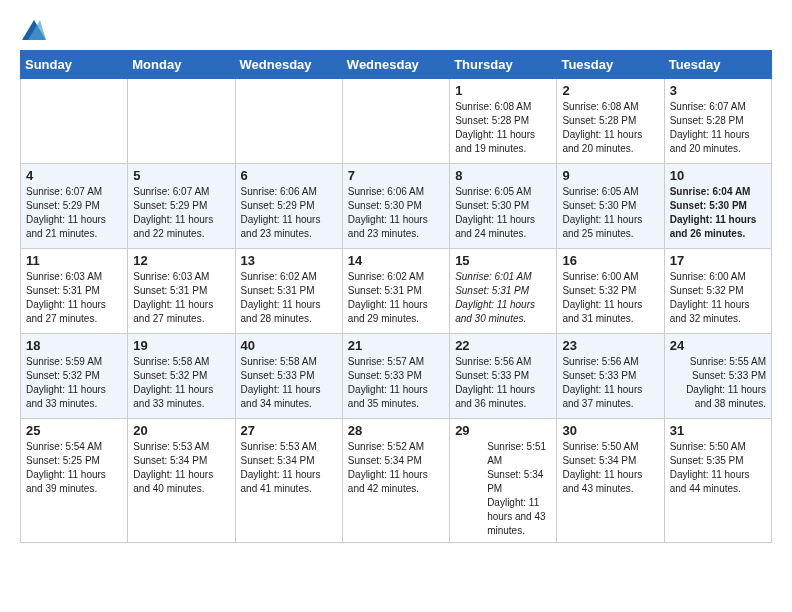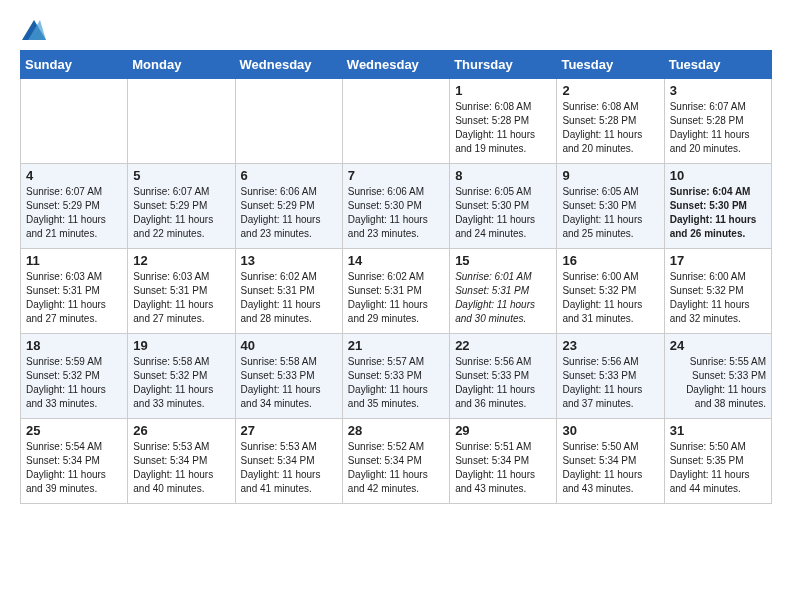--- a/index.html
+++ b/index.html
@@ -285,44 +285,44 @@
           <span class="day-number">24</span>
           <div class="day-info" style="white-space: pre-line; text-align: right;">Sunrise: 5:55 AM
 Sunset: 5:33 PM
 Daylight: 11 hours and 38 minutes.</div>
         </td>
       </tr>
       <tr>
         <td>
           <span class="day-number">25</span>
           <div class="day-info" style="white-space: pre-line;">Sunrise: 5:54 AM
-Sunset: 5:34 PM
+Sunset: 5:25 PM
 Daylight: 11 hours and 39 minutes.</div>
         </td>
         <td>
-          <span class="day-number">26</span>
+          <span class="day-number">20</span>
           <div class="day-info" style="white-space: pre-line;">Sunrise: 5:53 AM
 Sunset: 5:34 PM
 Daylight: 11 hours and 40 minutes.</div>
         </td>
         <td>
           <span class="day-number">27</span>
           <div class="day-info" style="white-space: pre-line;">Sunrise: 5:53 AM
 Sunset: 5:34 PM
 Daylight: 11 hours and 41 minutes.</div>
         </td>
         <td>
           <span class="day-number">28</span>
           <div class="day-info" style="white-space: pre-line;">Sunrise: 5:52 AM
 Sunset: 5:34 PM
 Daylight: 11 hours and 42 minutes.</div>
         </td>
         <td>
           <span class="day-number">29</span>
-          <div class="day-info" style="white-space: pre-line;">Sunrise: 5:51 AM
+          <div class="day-info" style="white-space: pre-line; margin-left: 32px;">Sunrise: 5:51 AM
 Sunset: 5:34 PM
 Daylight: 11 hours and 43 minutes.</div>
         </td>
         <td>
           <span class="day-number">30</span>
           <div class="day-info" style="white-space: pre-line;">Sunrise: 5:50 AM
 Sunset: 5:34 PM
 Daylight: 11 hours and 43 minutes.</div>
         </td>
         <td>

